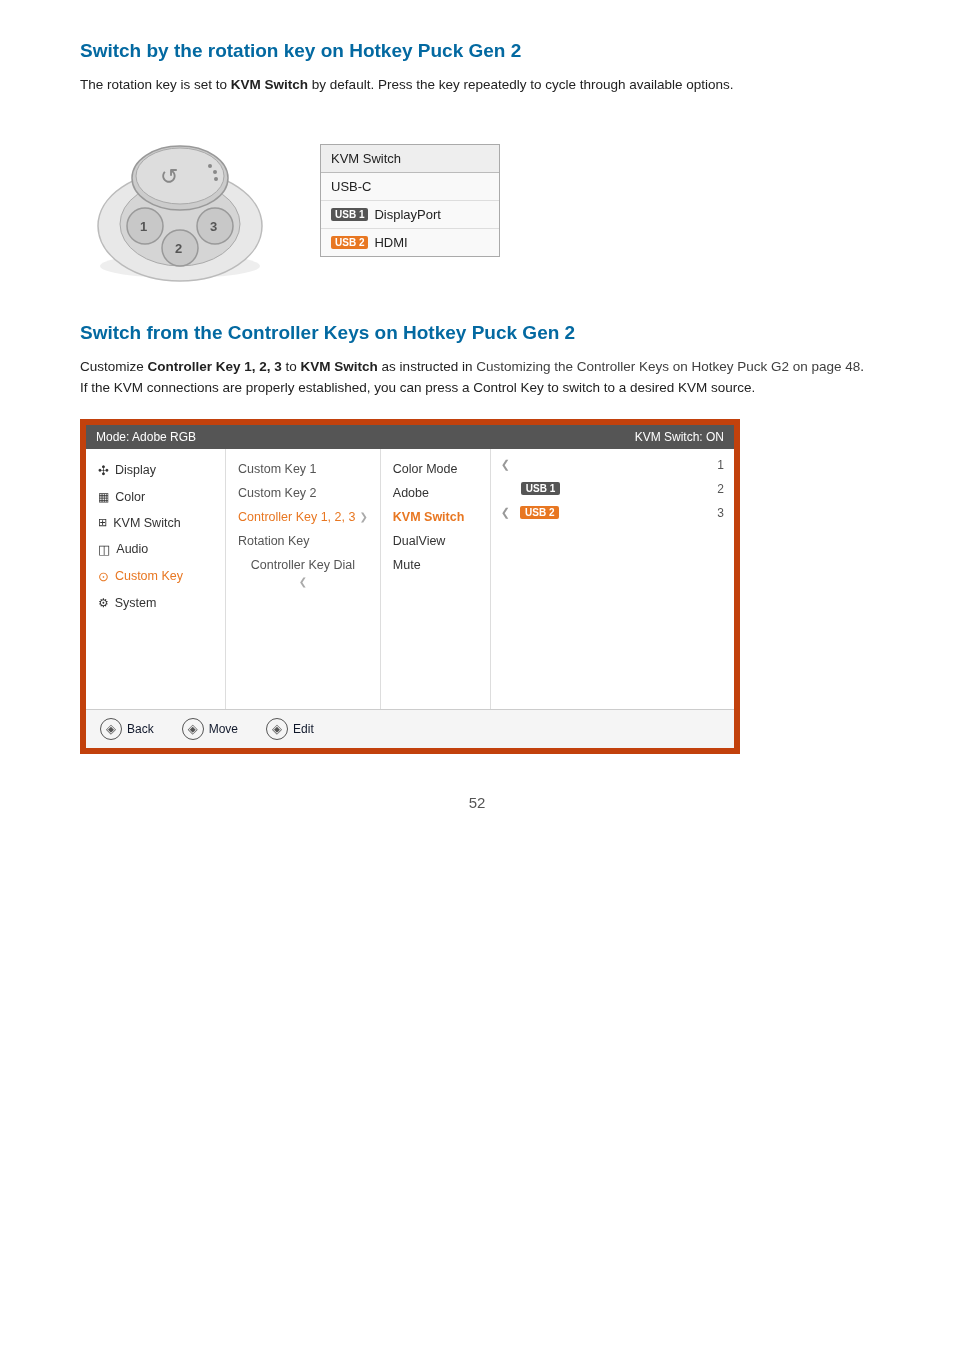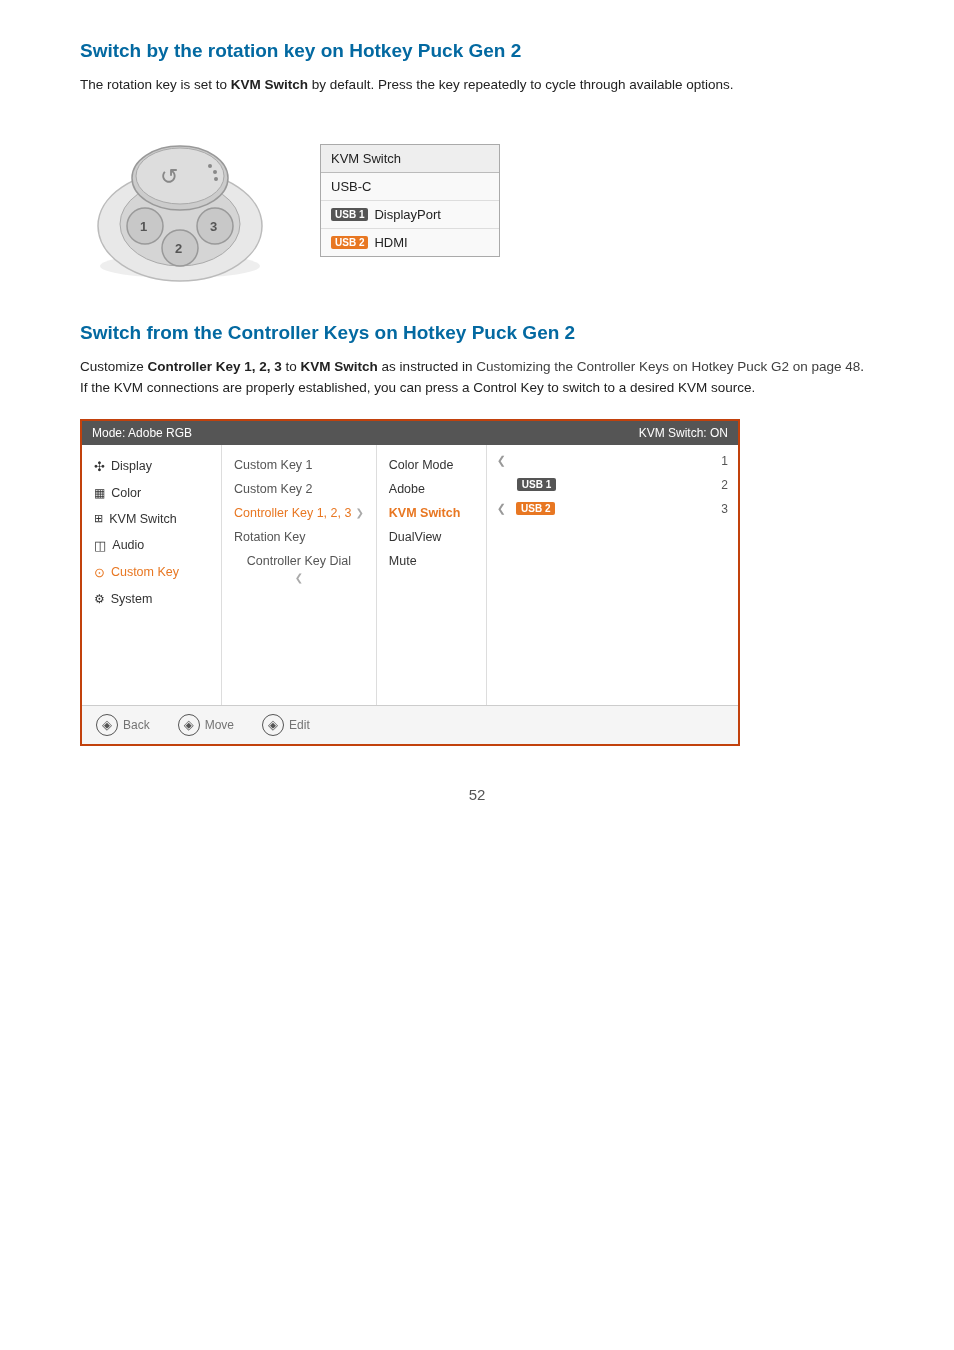--- a/index.html
+++ b/index.html
@@ -78,21 +78,21 @@
       color: #fff;
     }
     .usb-badge.usb1 { background: #555; }
     .usb-badge.usb2 { background: #e87722; }
 
     
     .section2 { margin-bottom: 24px; }
 
     
     .osd-screen {
-      border: 2px solid #c2410c;
+      border: 6px solid #c2410c;
       background: #fff;
       font-size: 12.5px;
       color: #333;
       width: 660px;
       margin-top: 16px;
     }
     .osd-header {
       background: #555;
       color: #fff;
       display: flex;
@@ -168,21 +168,21 @@
       display: flex;
       gap: 28px;
       align-items: center;
       background: #f5f5f5;
     }
     .osd-footer-item {
       display: flex;
       align-items: center;
       gap: 5px;
       font-size: 12px;
-      color: #737373;
+      color: #0f172a;
     }
     .footer-icon {
       width: 22px;
       height: 22px;
       border-radius: 50%;
       border: 1.5px solid #555;
       display: flex;
       align-items: center;
       justify-content: center;
       font-size: 9px;

